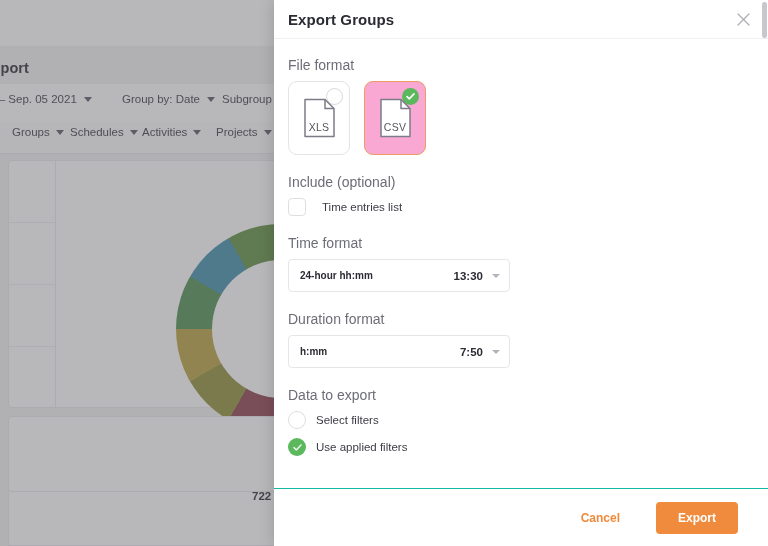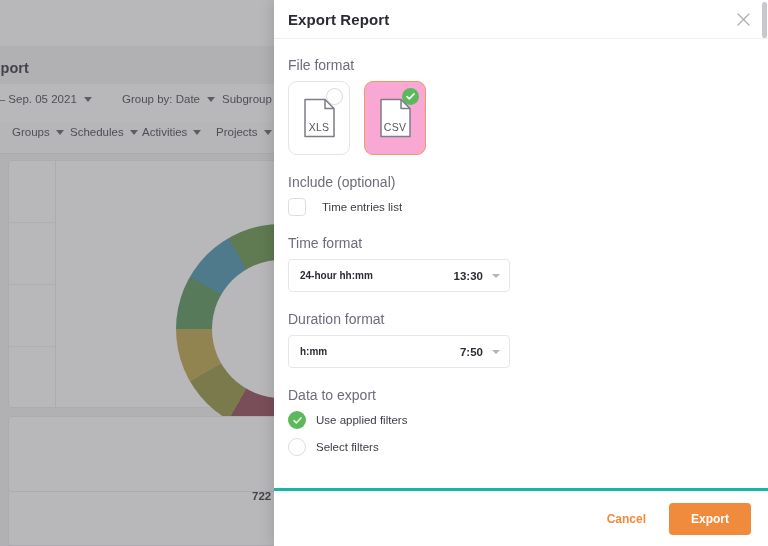--- a/index.html
+++ b/index.html
@@ -333,26 +333,26 @@
   }
   .radio.on svg { display: block; }
   .radio-text {
     font-size: 11.5px;
     color: #3c3c46;
   }
 
   
   .modal-footer {
     flex: 0 0 58px;
-    border-top: 3px solid #14b8a6;
+    border-top: 1px solid #14b8a6;
     display: flex;
     align-items: center;
     justify-content: flex-end;
-    padding-right: 17px;
-    gap: 23px;
+    padding-right: 30px;
+    gap: 36px;
   }
   .cancel-btn {
     font-size: 12px;
     font-weight: 700;
     color: #f08a3c;
     background: none;
     border: none;
     cursor: pointer;
     font-family: inherit;
   }
@@ -434,21 +434,21 @@
     <div class="bg-lowercard"></div>
     <div class="bg-bottomrow"></div>
     <div class="bg-total">722</div>
   </div>
 
   <div class="scrim"></div>
 
   <div class="modal">
 
     <div class="modal-header">
-      <div class="modal-title">Export Report</div>
+      <div class="modal-title">Export Groups</div>
       <div class="close-btn">
         <svg width="21" height="21" viewBox="0 0 21 21">
           <path d="M5 5 L16 16 M16 5 L5 16" stroke="#6d6d78" stroke-width="1.3" fill="none" stroke-linecap="round"></path>
         </svg>
       </div>
       <div class="scroll-thumb"></div>
     </div>
 
     <div class="modal-body">
 
@@ -508,32 +508,32 @@
           <span class="select-main">h:mm</span>
           <span class="select-preview">7:50</span>
           <span class="chevron"></span>
         </div>
       </div>
 
       <div class="group">
         <div class="section-label">Data to export</div>
 
         <div class="radio-row">
+          <div class="radio"></div>
+          <div class="radio-text">Select filters</div>
+        </div>
+
+        <div class="radio-row">
           <div class="radio on">
             <svg width="11" height="11" viewBox="0 0 11 11">
               <path d="M2 5.6 L4.3 7.9 L9 2.9" stroke="#e8f4e8" stroke-width="1.5" fill="none" stroke-linecap="round" stroke-linejoin="round"></path>
             </svg>
           </div>
           <div class="radio-text">Use applied filters</div>
         </div>
-
-        <div class="radio-row">
-          <div class="radio"></div>
-          <div class="radio-text">Select filters</div>
-        </div>
       </div>
 
     </div>
 
     <div class="modal-footer">
       <button class="cancel-btn">Cancel</button>
       <button class="export-btn">Export</button>
     </div>
 
   </div>

